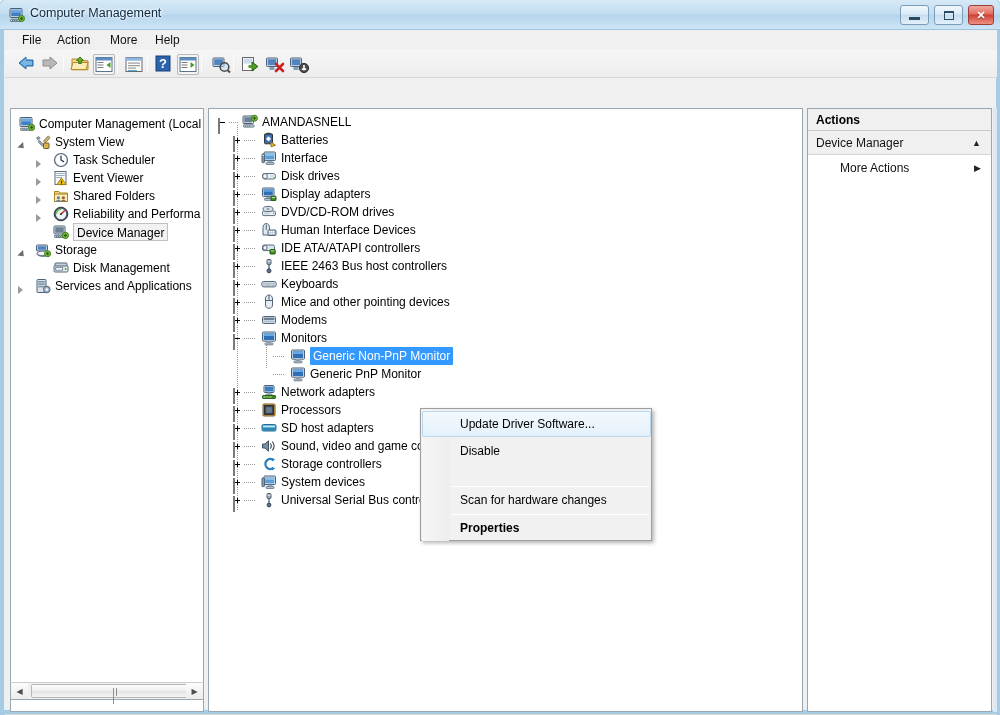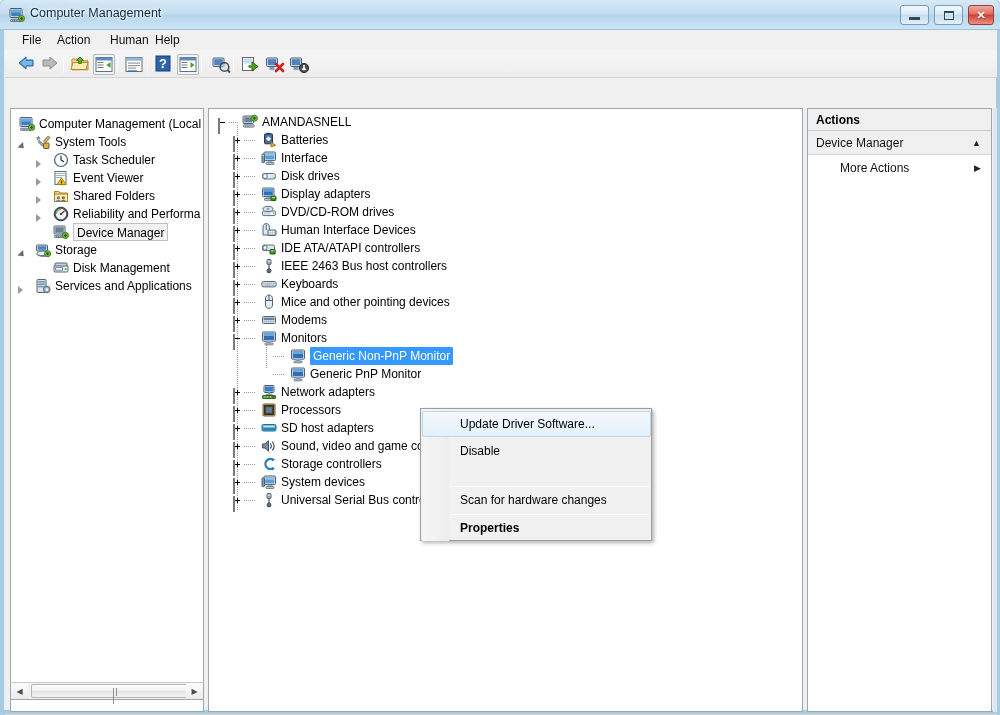--- a/index.html
+++ b/index.html
@@ -249,21 +249,21 @@
     <div class="winbtn" id="btn-close">
       <span class="glyph">✕</span>
     </div>
   </div>
 
   <div id="client">
 
     <div id="menubar">
       <div class="menuitem" style="left:10px">File</div>
       <div class="menuitem" style="left:45px">Action</div>
-      <div class="menuitem" style="left:98px">Human</div>
+      <div class="menuitem" style="left:98px">More</div>
       <div class="menuitem" style="left:143px">Help</div>
     </div>
 
     <div id="toolbar">
 
       <div class="tbitem" style="left:10px">
         <svg width="22" height="21" viewBox="0 0 22 21">
           <path d="M11 3 L4 9 L11 15 L11 12 L18 12 L18 6 L11 6 Z" fill="#4a93d6" stroke="#2a6aa8" stroke-width="1" stroke-linejoin="round"></path>
           <path d="M11 4.5 L5.5 9 L11 13 L11 11 L17 11 L17 7 L11 7 Z" fill="#8ec4ea" opacity=".7"></path>
         </svg>
@@ -395,21 +395,21 @@
             <span class="expander" style="left:-17px;">
                 <i class="tri tri-open"></i>
               </span>
             <span class="ti-icon">
               <svg width="16" height="16" viewBox="0 0 16 16">
                 <path d="M3 2 l2.2 2.2 -1 1 L2 3 C1.4 4.6 2.6 6.4 4.3 6.2 L8.8 10.8 7.4 12.2 3 7.8" fill="#9aa6b2" stroke="#5e6b78" stroke-width=".7"></path>
                 <path d="M12.5 2.5 l-4 4.6 1.8 1.8 4.2 -4.4 c.5 -1.5 -.6 -2.8 -2 -2z" fill="#c9b07a" stroke="#6e5b2e" stroke-width=".7"></path>
                 <rect x="8.5" y="9" width="5.5" height="5.5" rx=".8" fill="#d8b44a" stroke="#6e5b2e"></rect>
               </svg>
             </span>
-            <span class="ti-label">System Tools</span>
+            <span class="ti-label">System View</span>
           </div>
 
           <div class="ti" style="left:42px; top:40px;">
             <span class="expander" style="left:-17px;">
                 <i class="tri tri-closed"></i>
               </span>
             <span class="ti-icon">
               <svg width="16" height="16" viewBox="0 0 16 16">
                 <circle cx="8" cy="8" r="6.5" fill="#e9eef3" stroke="#52677c" stroke-width="1.2"></circle>
                 <circle cx="8" cy="8" r="5" fill="#ffffff"></circle>

